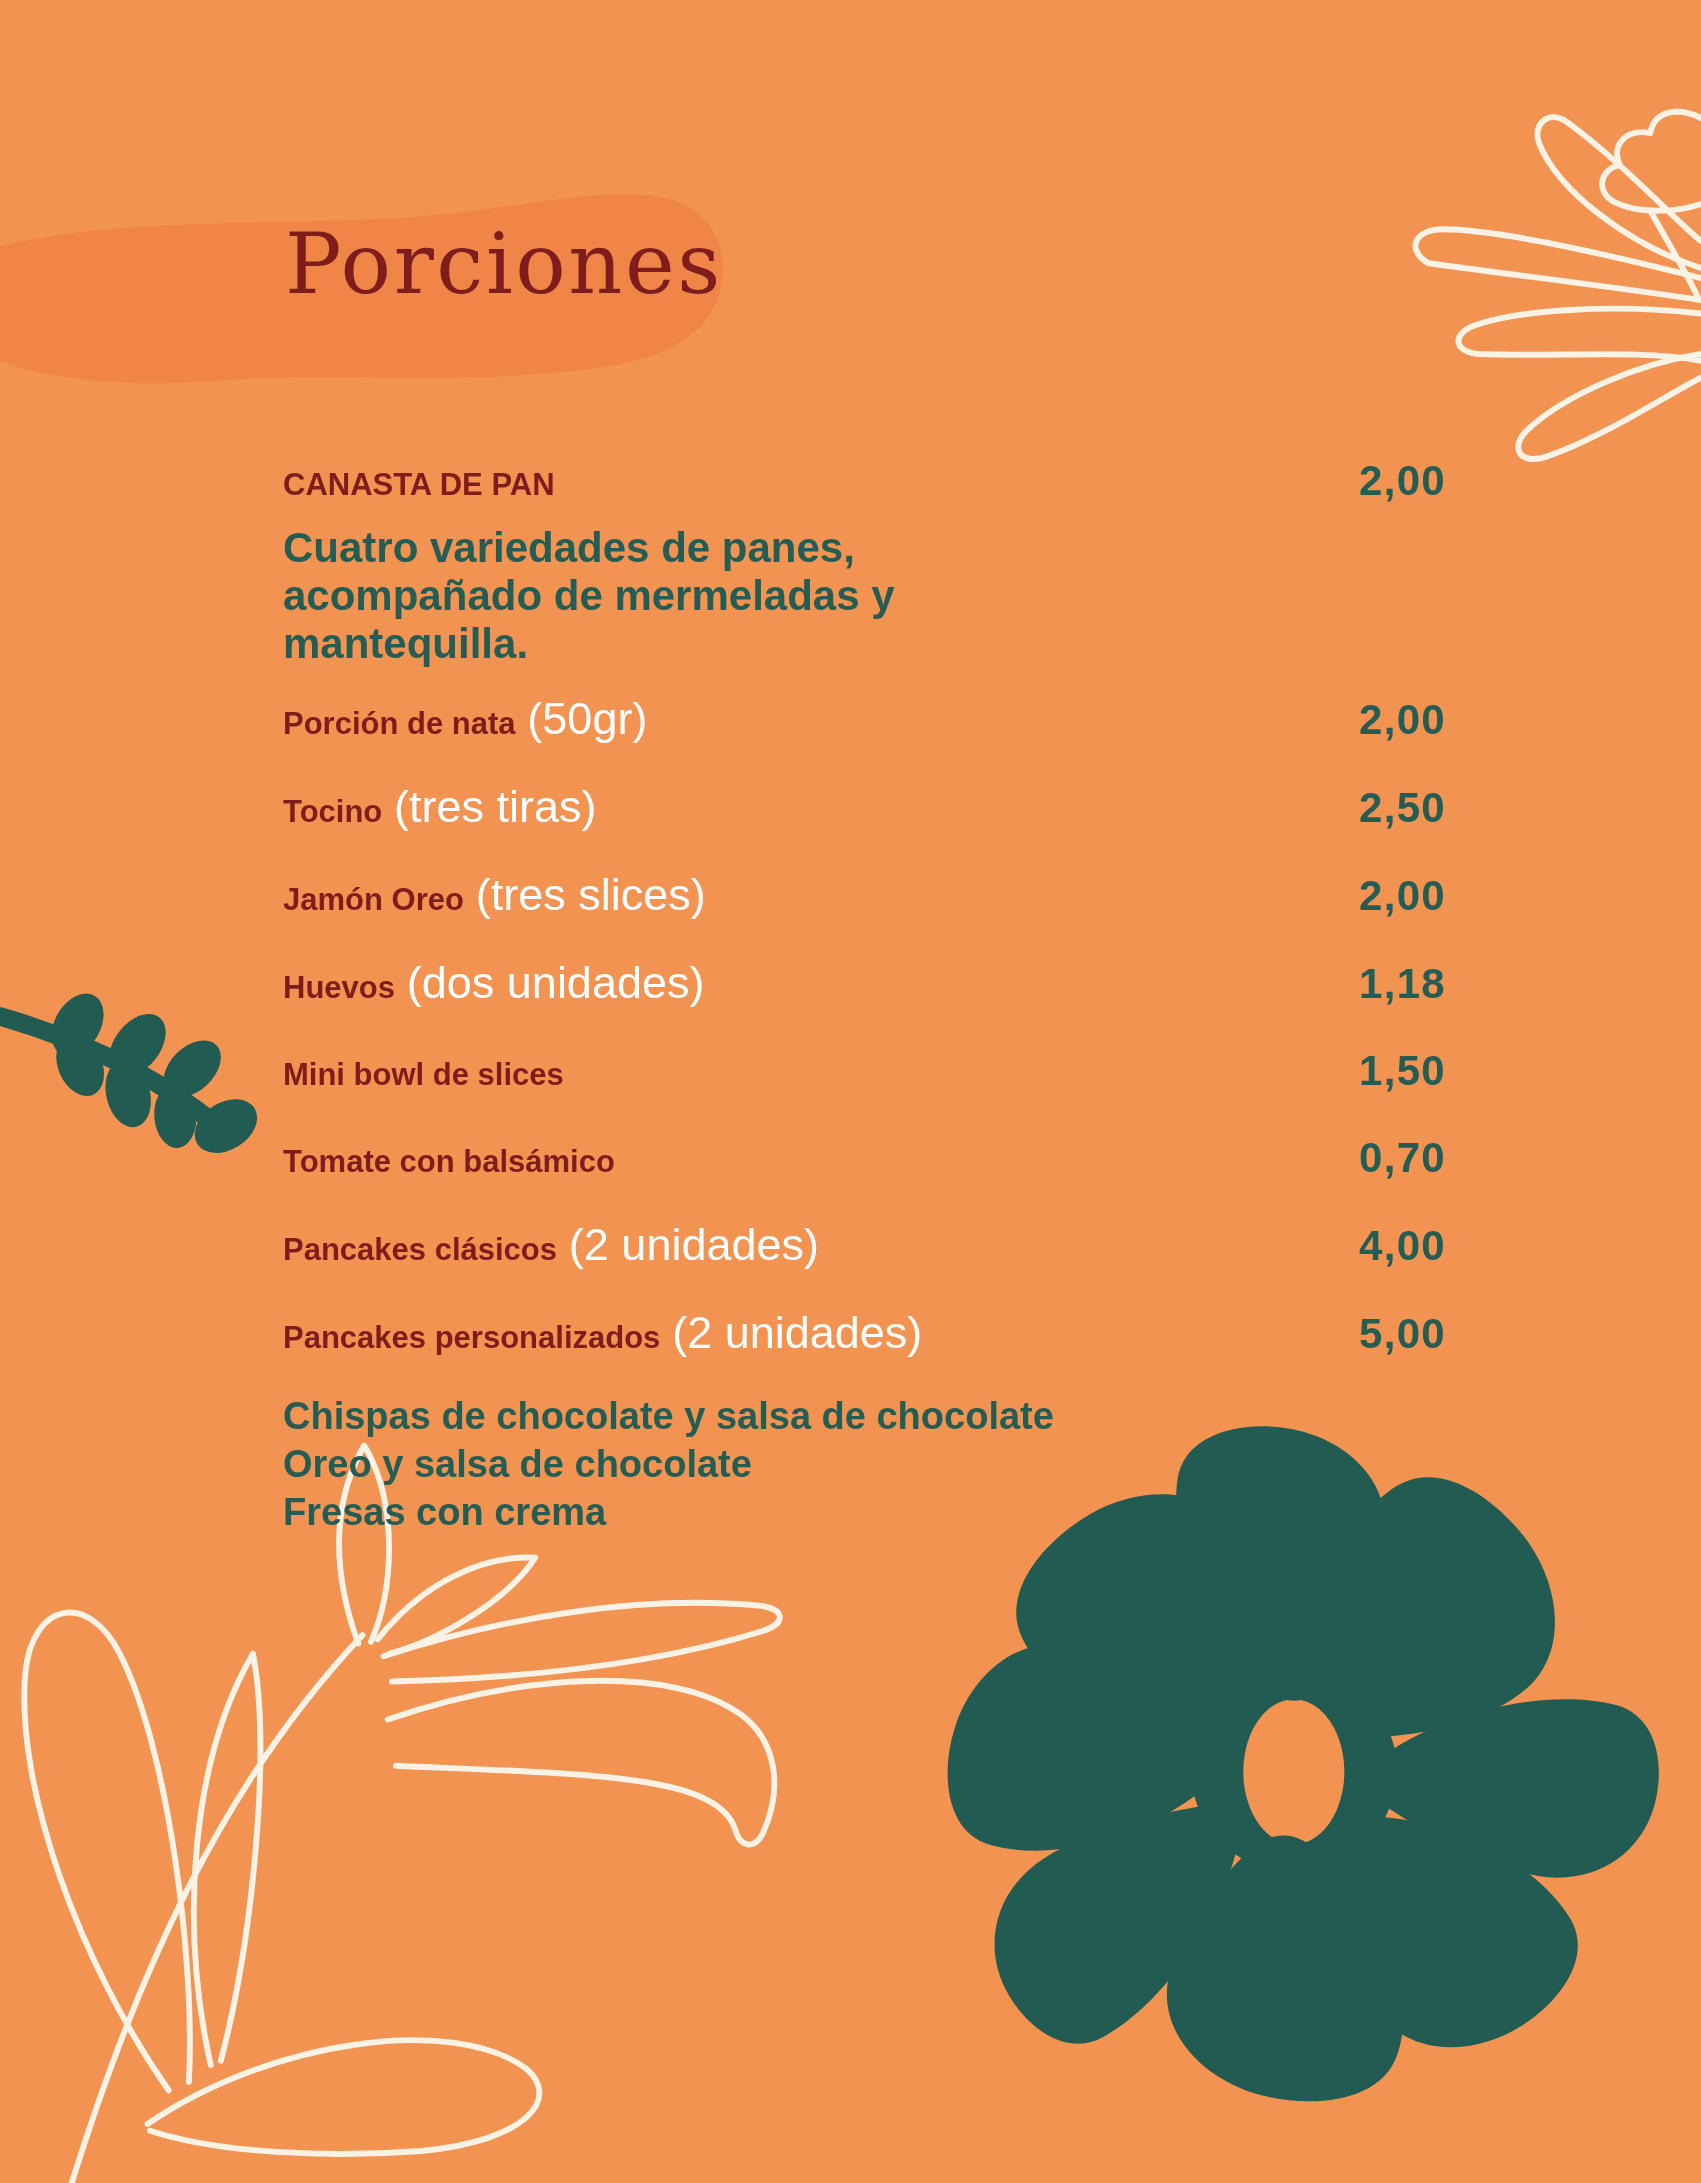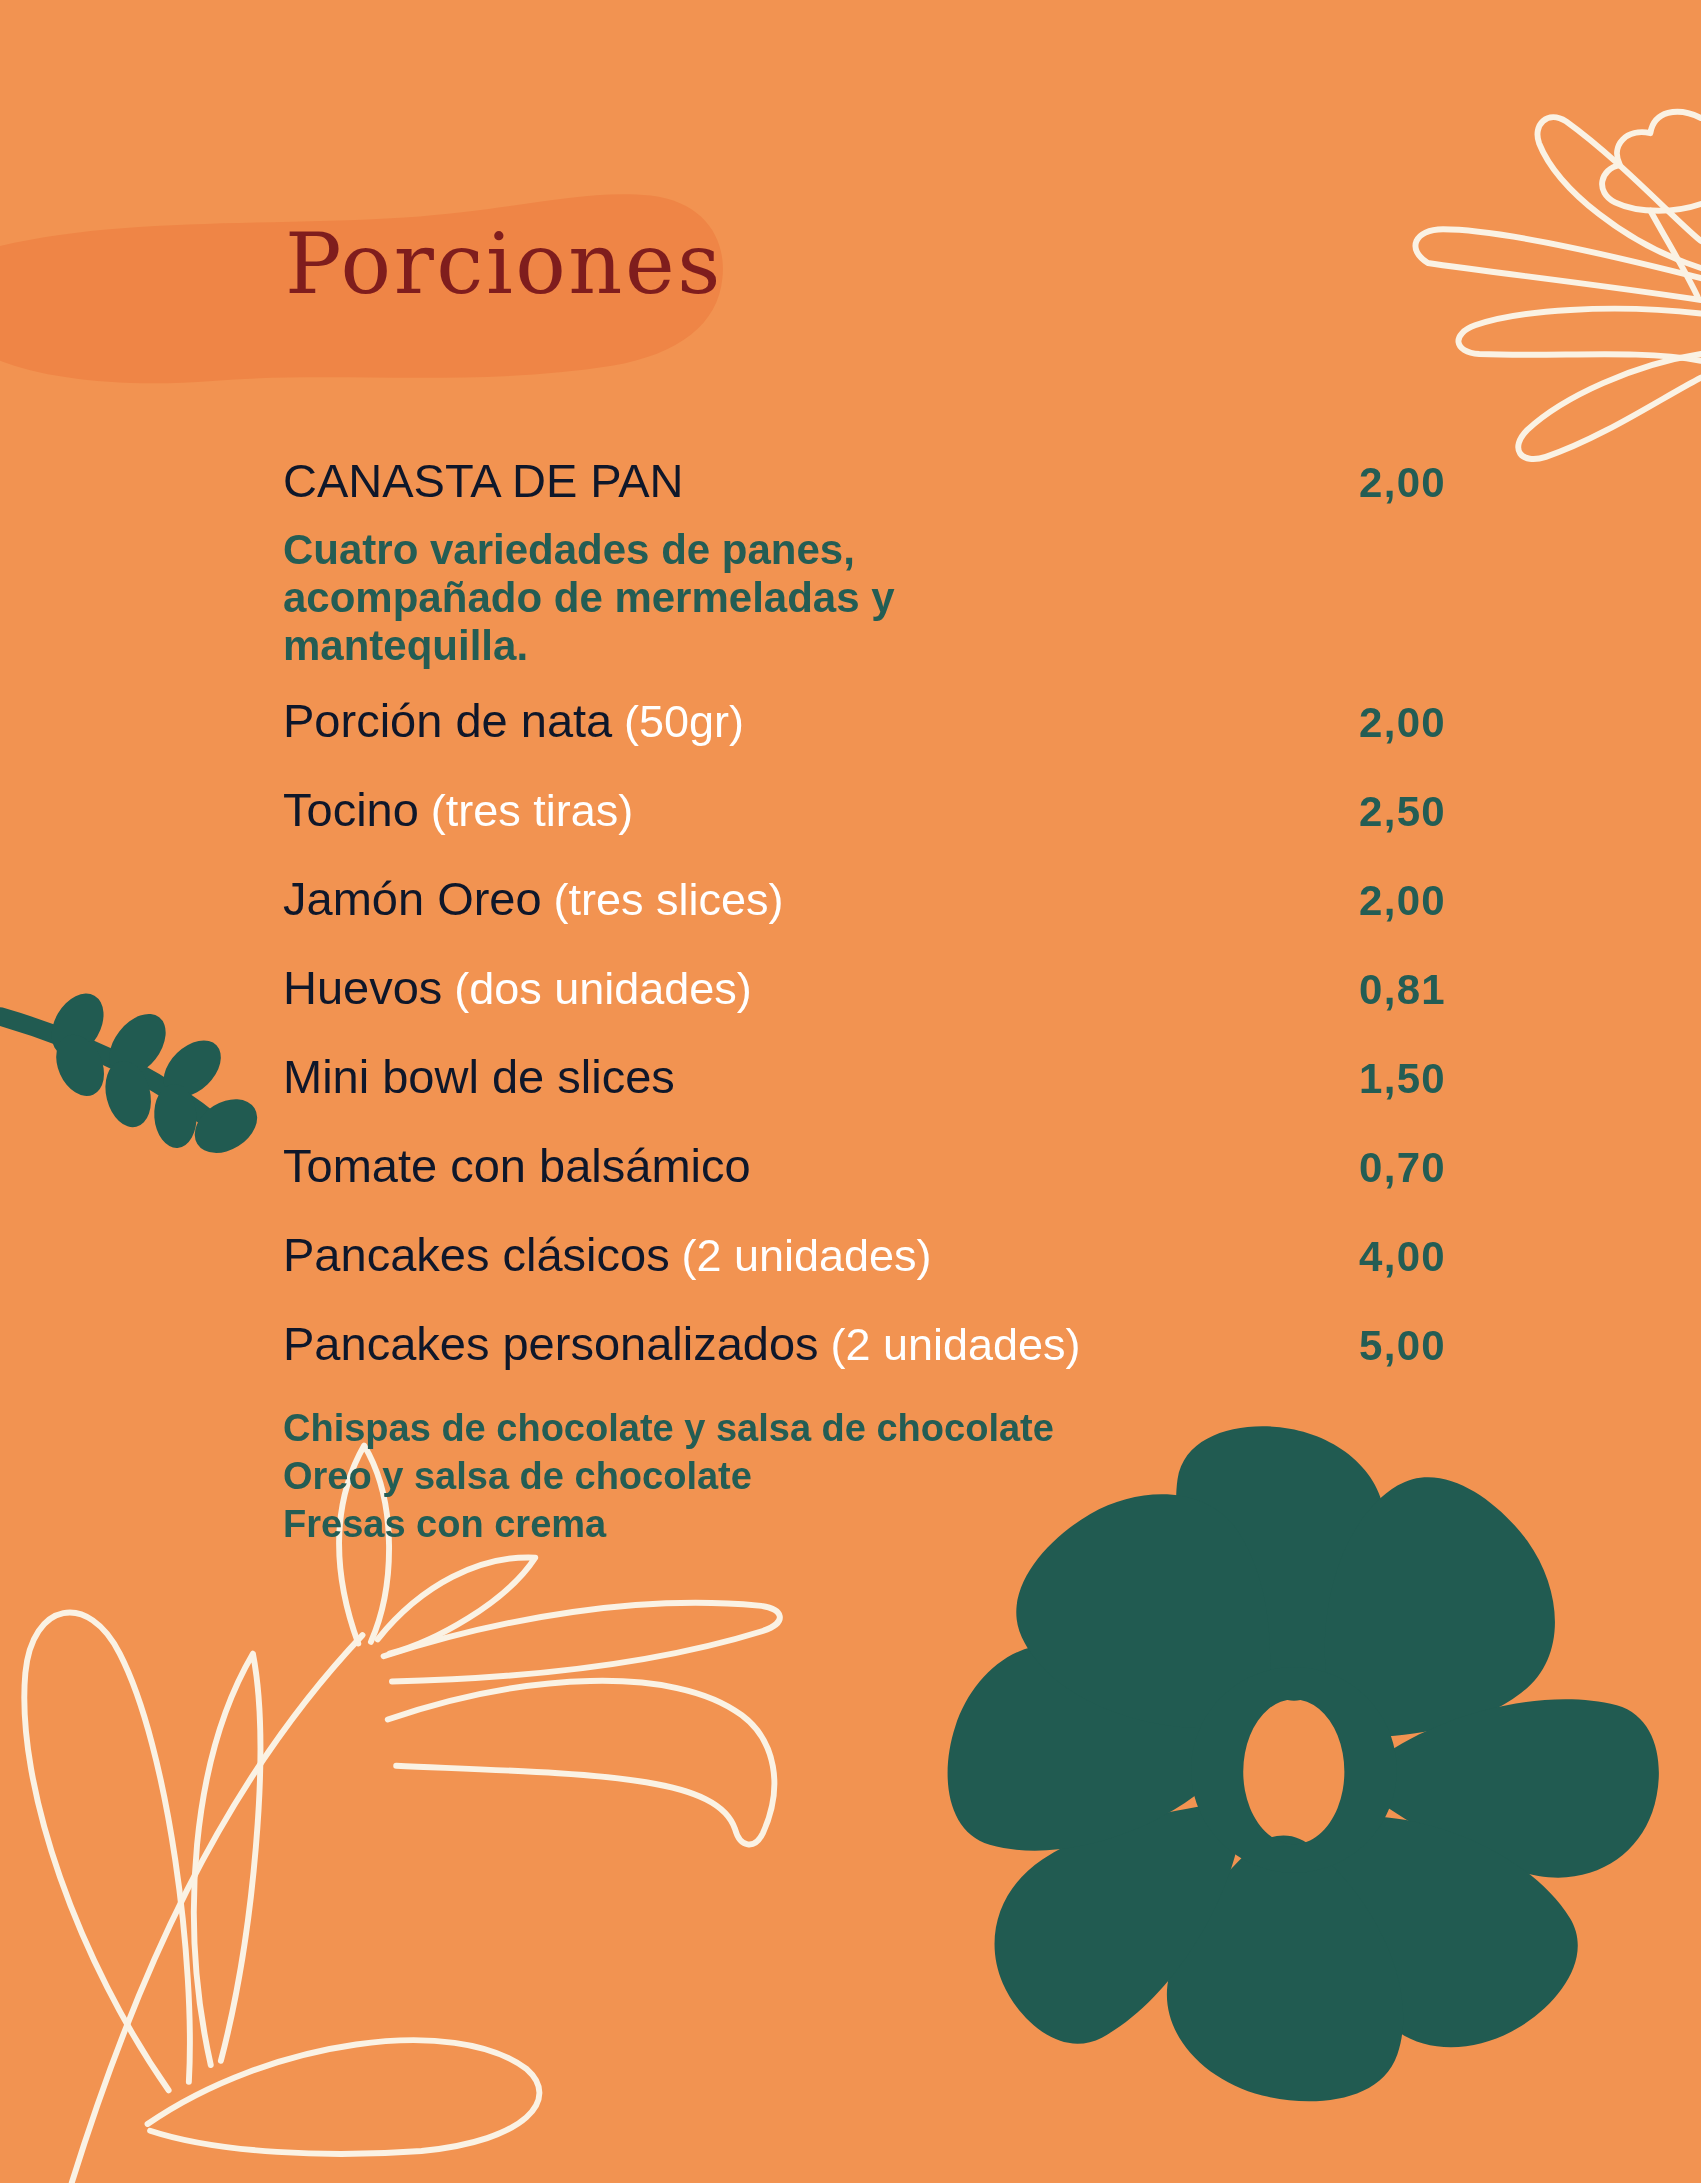--- a/index.html
+++ b/index.html
@@ -24,21 +24,21 @@
     color:#7f1d1d;
   }
   .menu{
     position:absolute;left:283px;top:455px;width:1163px;z-index:2;
   }
   .row{
     display:flex;justify-content:space-between;align-items:baseline;
     line-height:52px;margin-top:25px;
   }
   .row.first{margin-top:0;}
-  .iname{font-weight:400;font-size:47px;color:#0f172a;}
+  .iname{font-weight:700;font-size:31px;color:#7f1d1d;}
   .inote{font-weight:400;font-size:45px;color:#FFFFFF;margin-left:11.8px;}
   .price{font-weight:700;font-size:42px;color:#245D54;letter-spacing:1.3px;}
   .desc{color:#245D54;font-weight:700;}
   .desc.lg{font-size:42px;line-height:48px;margin-top:6.7px;}
   .desc.sm{font-size:38px;line-height:48px;margin-top:22px;}
 </style>
 </head>
 <body>
 
 <svg id="deco" viewBox="0 0 2018 2590" xmlns="http://www.w3.org/2000/svg">
@@ -126,21 +126,21 @@
     <span class="price">2,50</span>
   </div>
 
   <div class="row">
     <div><span class="iname">Jamón Oreo</span><span class="inote">(tres slices)</span></div>
     <span class="price">2,00</span>
   </div>
 
   <div class="row">
     <div><span class="iname">Huevos</span><span class="inote">(dos unidades)</span></div>
-    <span class="price">0,81</span>
+    <span class="price">1,18</span>
   </div>
 
   <div class="row">
     <div><span class="iname">Mini bowl de slices</span></div>
     <span class="price">1,50</span>
   </div>
 
   <div class="row">
     <div><span class="iname">Tomate con balsámico</span></div>
     <span class="price">0,70</span>

